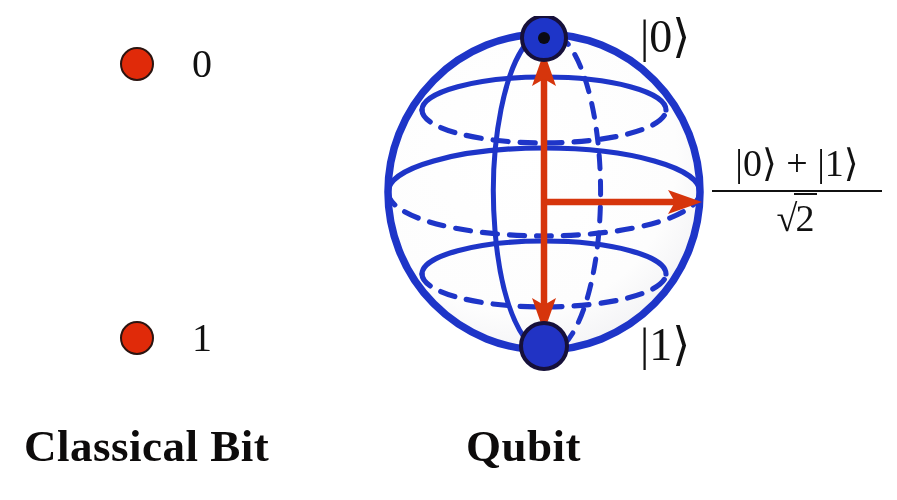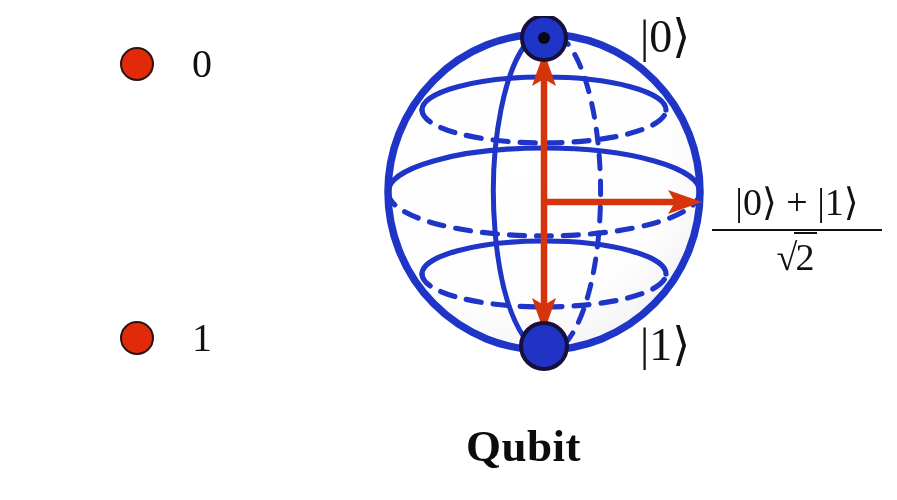--- a/index.html
+++ b/index.html
@@ -88,21 +88,20 @@
     top: 142px;
     width: 170px;
     text-align: center;
     font-family: "Liberation Serif", serif;
     color: #111111;
   }
   #superposition-formula .numerator {
     font-size: 38px;
     line-height: 1.12;
     white-space: nowrap;
-    margin-top: 39px;
   }
   #superposition-formula .fraction-bar {
     height: 2.5px;
     background: #111111;
     margin: 5px 0 2px 0;
     width: 100%;
   }
   #superposition-formula .denominator {
     font-size: 38px;
     line-height: 1.18;
@@ -129,20 +128,21 @@
   <div class="bit-row" id="bit-row-0">
     <span class="bit-dot"></span>
     <span class="bit-label">0</span>
   </div>
 
   <div class="bit-row" id="bit-row-1">
     <span class="bit-dot"></span>
     <span class="bit-label">1</span>
   </div>
 
+  <div class="caption" id="caption-classical">Classical Bit</div>
   <div class="caption" id="caption-qubit">Qubit</div>
 
   <div id="bloch-sphere-wrap">
     <svg width="340" height="360" viewBox="0 0 340 360">
       <defs>
         <radialGradient id="sphereShade" cx="42%" cy="38%" r="70%">
           <stop offset="0%" stop-color="#ffffff"></stop>
           <stop offset="72%" stop-color="#fdfdfd"></stop>
           <stop offset="100%" stop-color="#f0f0f3"></stop>
         </radialGradient>

